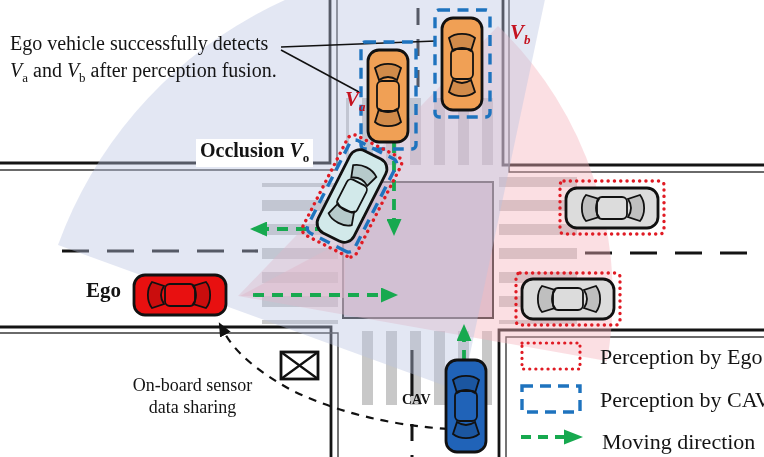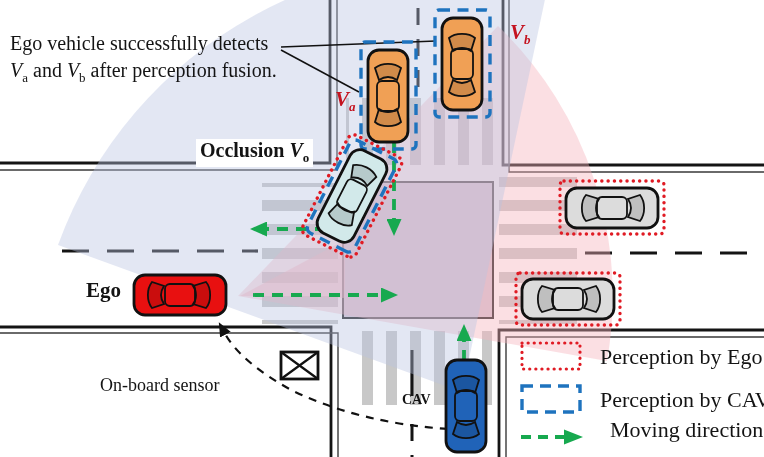--- a/index.html
+++ b/index.html
@@ -23,29 +23,29 @@
   .pbox-cav{fill:none;stroke-width:3.4;stroke-dasharray:11 7.5;}
   .envelope-rect{fill:#fff;stroke:#111;stroke-width:2.8;}
   .envelope-x{stroke:#111;stroke-width:2.2;fill:none;}
   
   .txt{position:absolute;white-space:nowrap;}
   .annotation{left:10px;top:30px;font-size:20px;line-height:27px;white-space:nowrap;}
   .annotation i{font-style:italic;}
   sub{font-size:13px;}
   .occl-label{left:196px;top:139px;font-size:20px;font-weight:bold;background:#fff;padding:0 4px 1px 4px;}
   .red-v{color:#c41320;font-weight:bold;font-style:italic;font-size:21px;font-family:Liberation Serif, serif;}
-  .va{left:335px;top:87px;}
+  .va{left:345px;top:87px;}
   .vb{left:510px;top:20px;}
   .ego-label{left:86px;top:278px;font-size:21px;font-weight:bold;text-align:center;}
   .cav-label{left:402px;top:392px;font-size:14px;font-weight:bold;}
-  .sharing{left:100px;top:374px;width:185px;font-size:18px;line-height:22px;text-align:left;white-space:normal;}
+  .sharing{left:100px;top:374px;width:185px;font-size:18px;line-height:22px;text-align:center;white-space:normal;}
   .legend-label{font-size:22px;}
   .ll1{left:600px;top:344px;}
   .ll2{left:600px;top:387px;}
-  .ll3{left:602px;top:417px;margin-left:8px;}
+  .ll3{left:602px;top:429px;}
   .swatch-svg{position:absolute;}
 </style>
 </head>
 <body>
 
 <div id="stage">
 
   <svg class="scene" width="764" height="457" viewBox="0 0 764 457">
     <defs>
       <g id="car">
@@ -177,20 +177,21 @@
 
   <div class="txt red-v vb">
     <span>V</span><sub>b</sub>
   </div>
 
   <div class="txt ego-label">Ego</div>
   <div class="txt cav-label">CAV</div>
 
   <div class="txt sharing">
     <div>On-board sensor</div>
+    <div>data sharing</div>
   </div>
 
   <svg class="swatch-svg" style="left:519px;top:340px;" width="64" height="32">
     <rect x="3" y="3" width="58" height="26" fill="none" stroke-width="3.2" stroke-dasharray="0.1 6" stroke-linecap="round" stroke="#e01b24"></rect>
   </svg>
   <div class="txt legend-label ll1">Perception by Ego</div>
 
   <svg class="swatch-svg" style="left:519px;top:383px;" width="64" height="32">
     <rect x="3" y="3" width="58" height="26" fill="none" stroke-width="3.4" stroke-dasharray="11 7" stroke="#1e73be"></rect>
   </svg>

